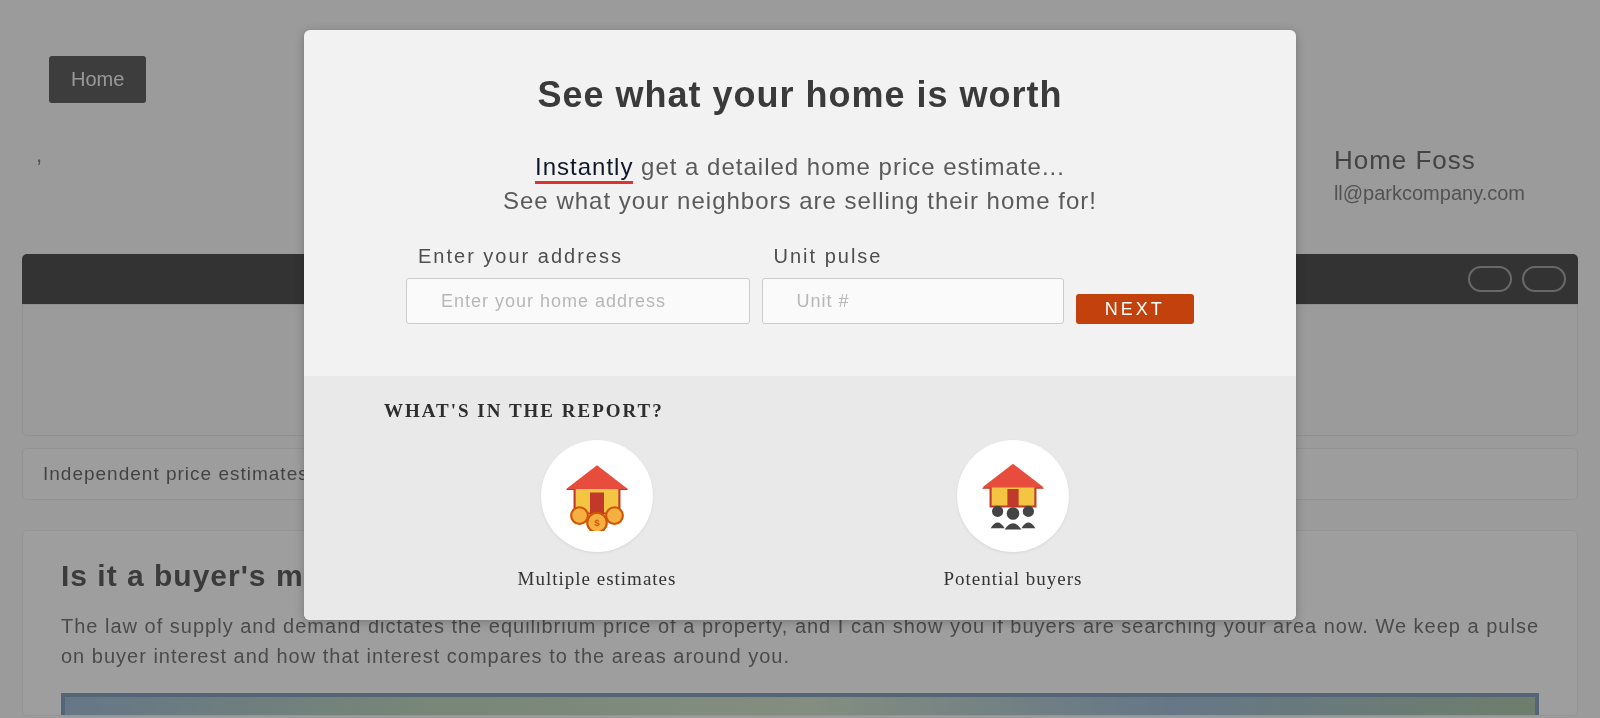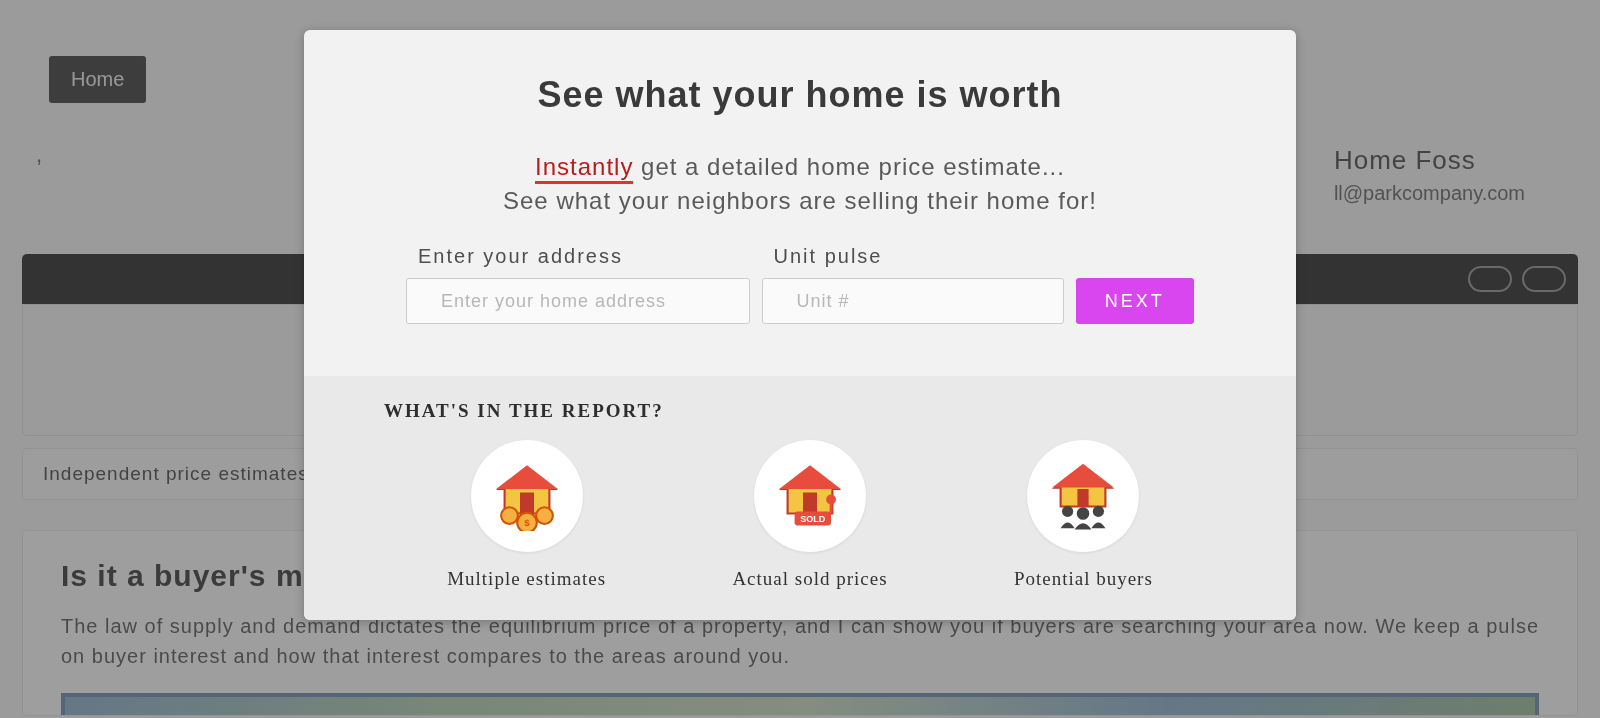--- a/index.html
+++ b/index.html
@@ -126,21 +126,21 @@
     letter-spacing: 1px;
   }
   .modal-sub {
     margin-top: 34px;
     font-size: 24px;
     color: #5a5a5a;
     line-height: 1.4;
     letter-spacing: 1px;
   }
   .instantly {
-    color: #b91c1c;
+    color: #0f172a;
     border-bottom: 3px solid #d33;
     padding-bottom: 1px;
   }
   .form-row {
     display: flex;
     gap: 12px;
     margin: 28px 42px 0 42px;
     text-align: left;
     padding-bottom: 24px;
   }
@@ -161,22 +161,22 @@
     border: 1px solid #ccc;
     border-radius: 3px;
     background: #fafafa;
     padding: 0 34px;
     font-size: 18px;
     color:#333;
     letter-spacing: 1px;
   }
   .field-input::placeholder { color: #b7b7b7; }
   .next-btn {
-    height: 46px;
-    background: #d946ef;
+    height: 30px;
+    background: #c2410c;
     color: #fff;
     border: none;
     border-radius: 3px;
     font-size: 18px;
     letter-spacing: 3px;
     cursor: pointer;
   }
   .modal-bottom {
     background: #e9e9e9;
     padding: 24px 80px 30px 80px;
@@ -269,34 +269,20 @@
               <rect x="40" y="45" width="20" height="30" fill="#c0392b"></rect>
               <circle cx="25" cy="78" r="12" fill="#f6b042" stroke="#d35400" stroke-width="3"></circle>
               <circle cx="50" cy="88" r="14" fill="#f6b042" stroke="#d35400" stroke-width="3"></circle>
               <circle cx="75" cy="78" r="12" fill="#f6b042" stroke="#d35400" stroke-width="3"></circle>
               <text x="50" y="93" font-size="14" text-anchor="middle" fill="#d35400" font-weight="bold">$</text>
             </svg>
           </div>
           <div class="feature-label">Multiple estimates</div>
         </div>
 
-        <div class="feature">
-          <div class="feature-circle">
-            <svg class="house-svg" viewBox="0 0 100 100">
-              <polygon points="50,10 90,40 82,40 82,75 18,75 18,40 10,40" fill="#f4c542" stroke="#c0392b" stroke-width="3"></polygon>
-              <polygon points="50,6 94,40 6,40" fill="#e74c3c"></polygon>
-              <rect x="40" y="45" width="20" height="30" fill="#c0392b"></rect>
-              <rect x="28" y="72" width="52" height="20" rx="4" fill="#e74c3c"></rect>
-              <text x="54" y="87" font-size="13" font-weight="bold" text-anchor="middle" fill="#fff">SOLD</text>
-              <circle cx="80" cy="55" r="7" fill="#e74c3c"></circle>
-              <rect x="78" y="60" width="4" height="14" fill="#e74c3c"></rect>
-            </svg>
-          </div>
-          <div class="feature-label">Actual sold prices</div>
-        </div>
 
         <div class="feature">
           <div class="feature-circle">
             <svg class="house-svg" viewBox="0 0 100 100">
               <polygon points="50,8 90,38 82,38 82,65 18,65 18,38 10,38" fill="#f4c542" stroke="#c0392b" stroke-width="3"></polygon>
               <polygon points="50,4 94,38 6,38" fill="#e74c3c"></polygon>
               <rect x="42" y="40" width="16" height="25" fill="#c0392b"></rect>
               <circle cx="28" cy="72" r="8" fill="#444"></circle>
               <path d="M18 96 q10 -16 20 0 Z" fill="#444"></path>
               <circle cx="50" cy="75" r="9" fill="#444"></circle>

